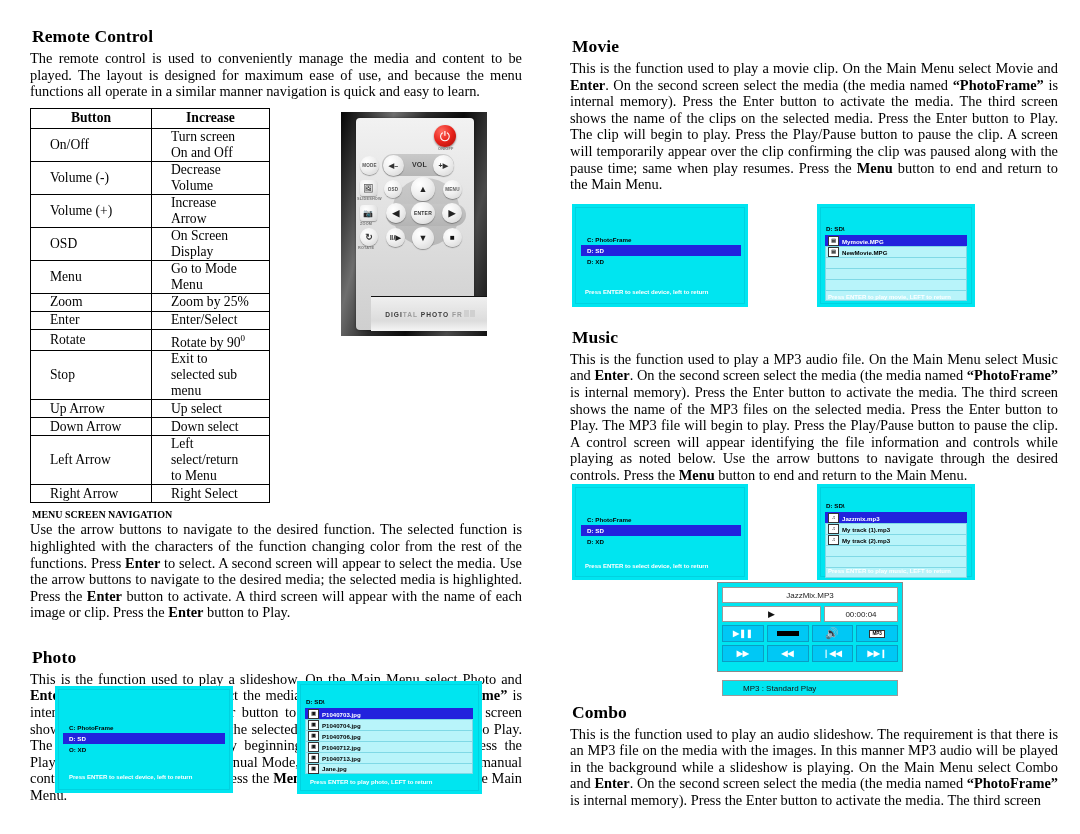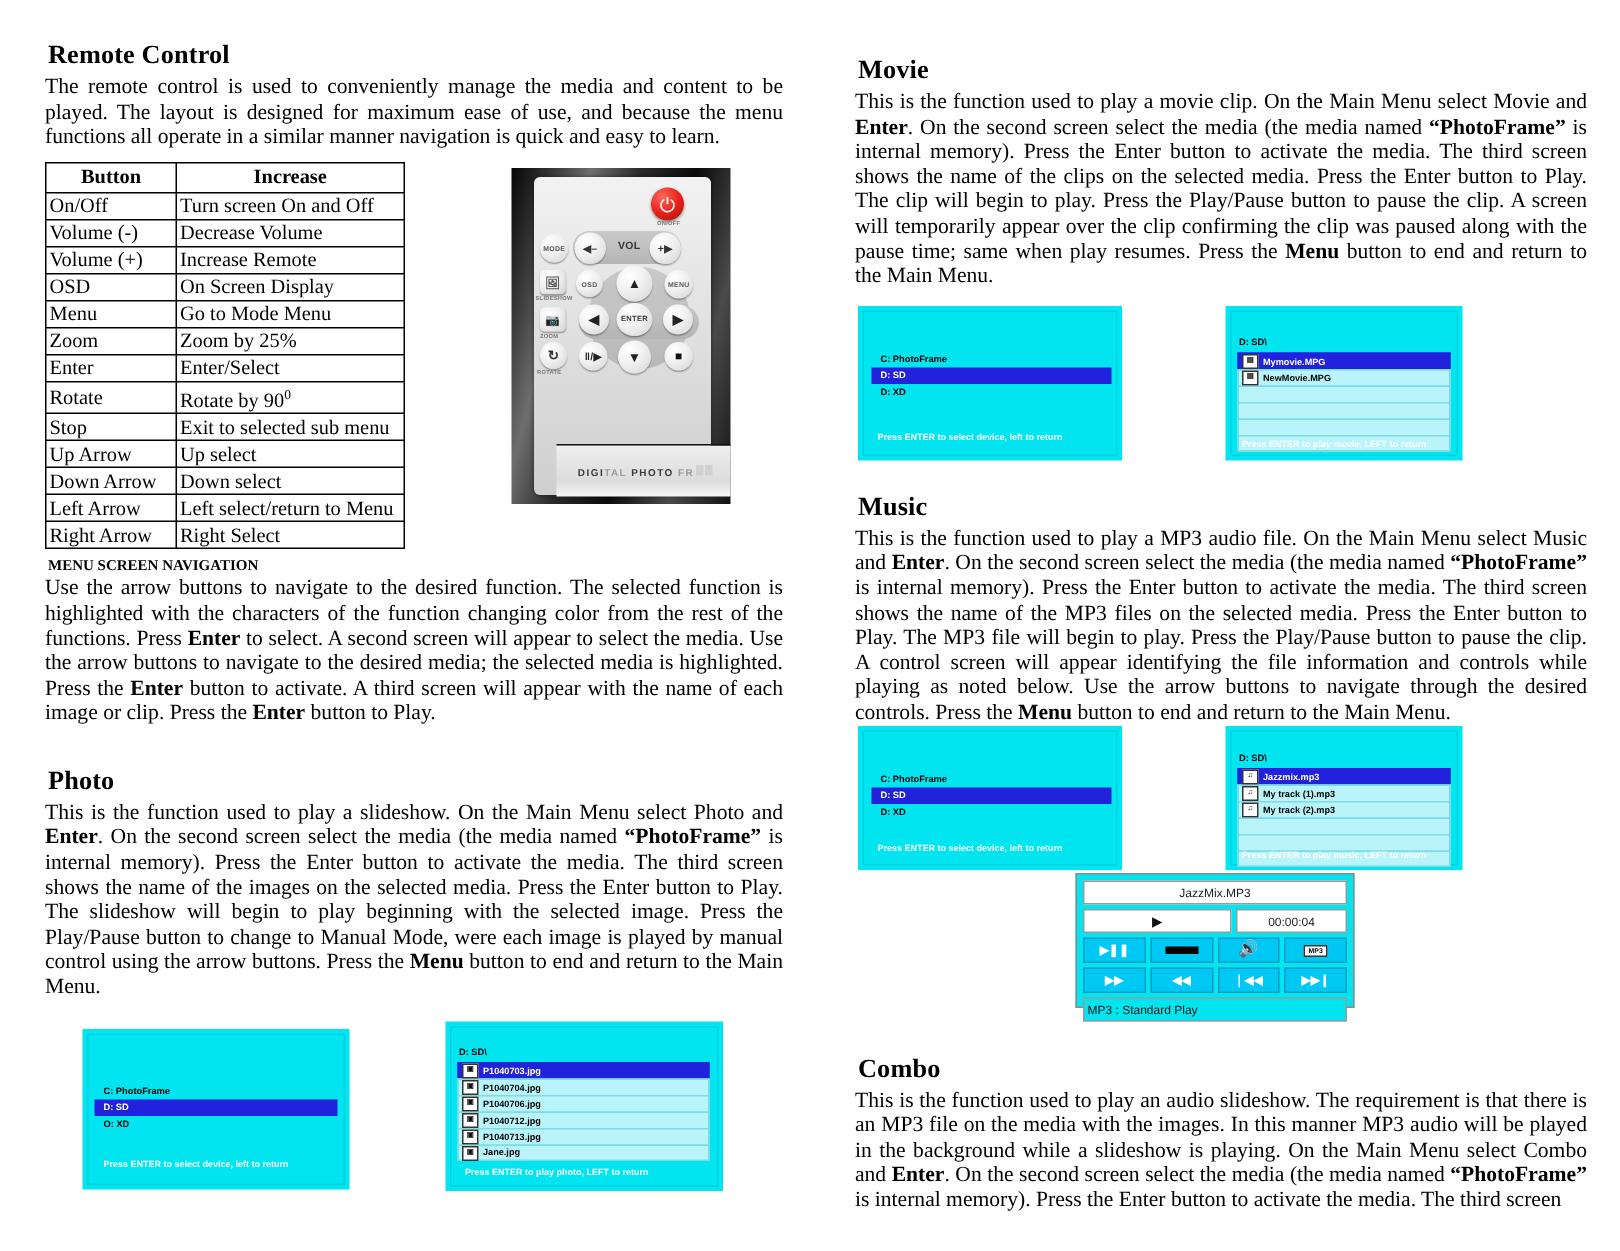--- a/index.html
+++ b/index.html
@@ -54,21 +54,21 @@
   
   table.remote-table {
     border-collapse: collapse;
     width: 240px;
     font-size: 13.6px;
     margin-top: 8px;
   }
   table.remote-table th,
   table.remote-table td {
     border: 1px solid #000;
-    padding: 0px 2px;
+    padding: 0px 19px;
     height: 17px;
     line-height: 16px;
     text-align: left;
     vertical-align: middle;
   }
   table.remote-table th {
     text-align: center;
     font-weight: bold;
     height: 19px;
   }
@@ -235,22 +235,22 @@
     font-size:8px; color:#222;
   }
   .mp3-grid { display:grid; grid-template-columns:repeat(4,1fr); gap:3px; }
   .mp3-btn {
     height:15px; background:#00c8f5; border:1px solid #0b9ec4;
     display:flex;align-items:center;justify-content:center;
     font-size:8px; color:#fff; font-weight:bold;
   }
   .mp3-btn.dark { color:#000; }
   .mp3-mode {
-    margin-top:3px; height:14px; background:#00e5f0; border:1px solid #9a9a9a;
-    display:flex;align-items:center; padding-left:2px;
+    margin-top:18px; height:14px; background:#00e5f0; border:1px solid #9a9a9a;
+    display:flex;align-items:center; padding-left:20px;
     font-size:8px; color:#111;
   }
   .bar-glyph { display:inline-block; width:22px; height:5px; background:#000; }
   .mp3-chip {
     display:inline-block; background:#fff; border:1px solid #333; color:#000;
     font-size:4.6px; padding:0 2px; line-height:6px;
   }
 </style>
 </head>
 <body>
@@ -273,21 +273,21 @@
           <tr>
             <td class="btn-col">On/Off</td>
             <td>Turn screen On and Off</td>
           </tr>
           <tr>
             <td class="btn-col">Volume (-)</td>
             <td>Decrease Volume</td>
           </tr>
           <tr>
             <td class="btn-col">Volume (+)</td>
-            <td>Increase Remote</td>
+            <td>Increase Arrow</td>
           </tr>
           <tr>
             <td class="btn-col">OSD</td>
             <td>On Screen Display</td>
           </tr>
           <tr>
             <td class="btn-col">Menu</td>
             <td>Go to Mode Menu</td>
           </tr>
           <tr>

